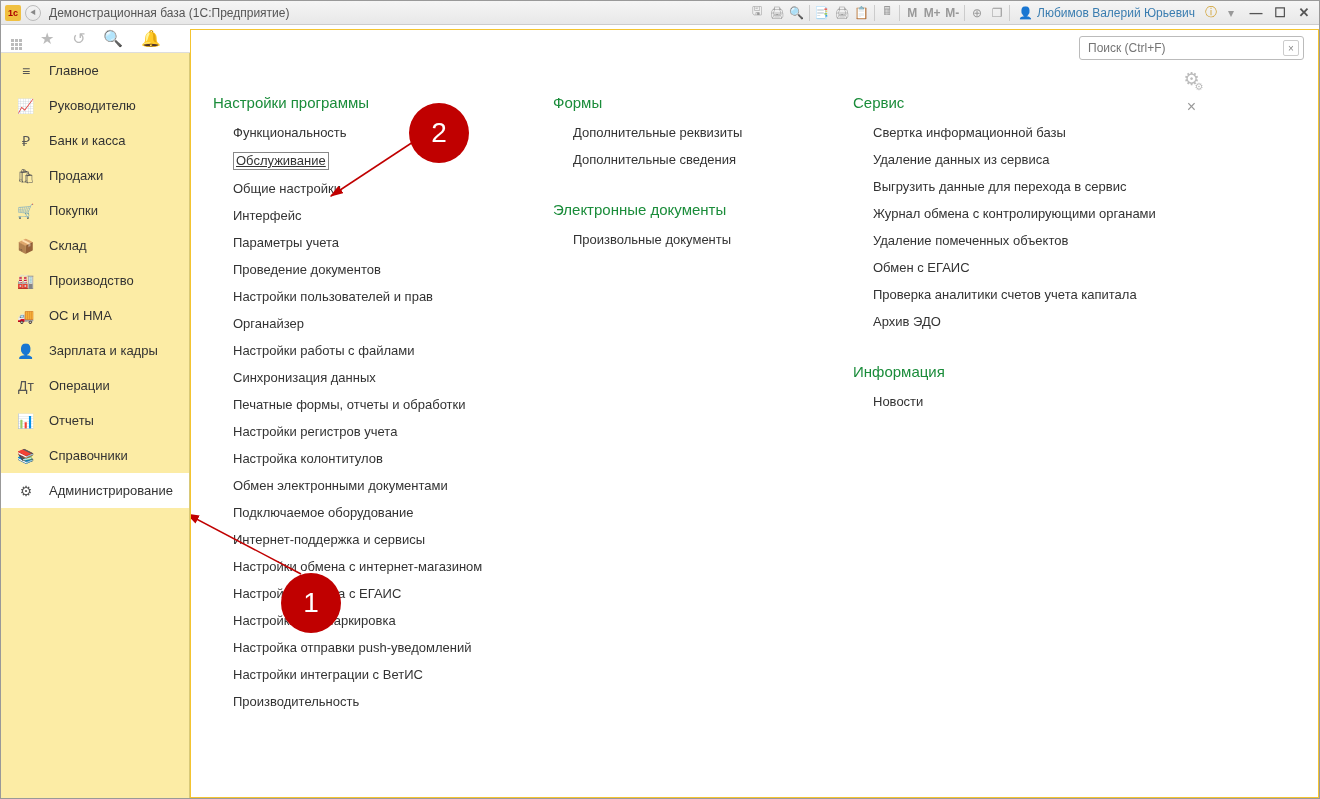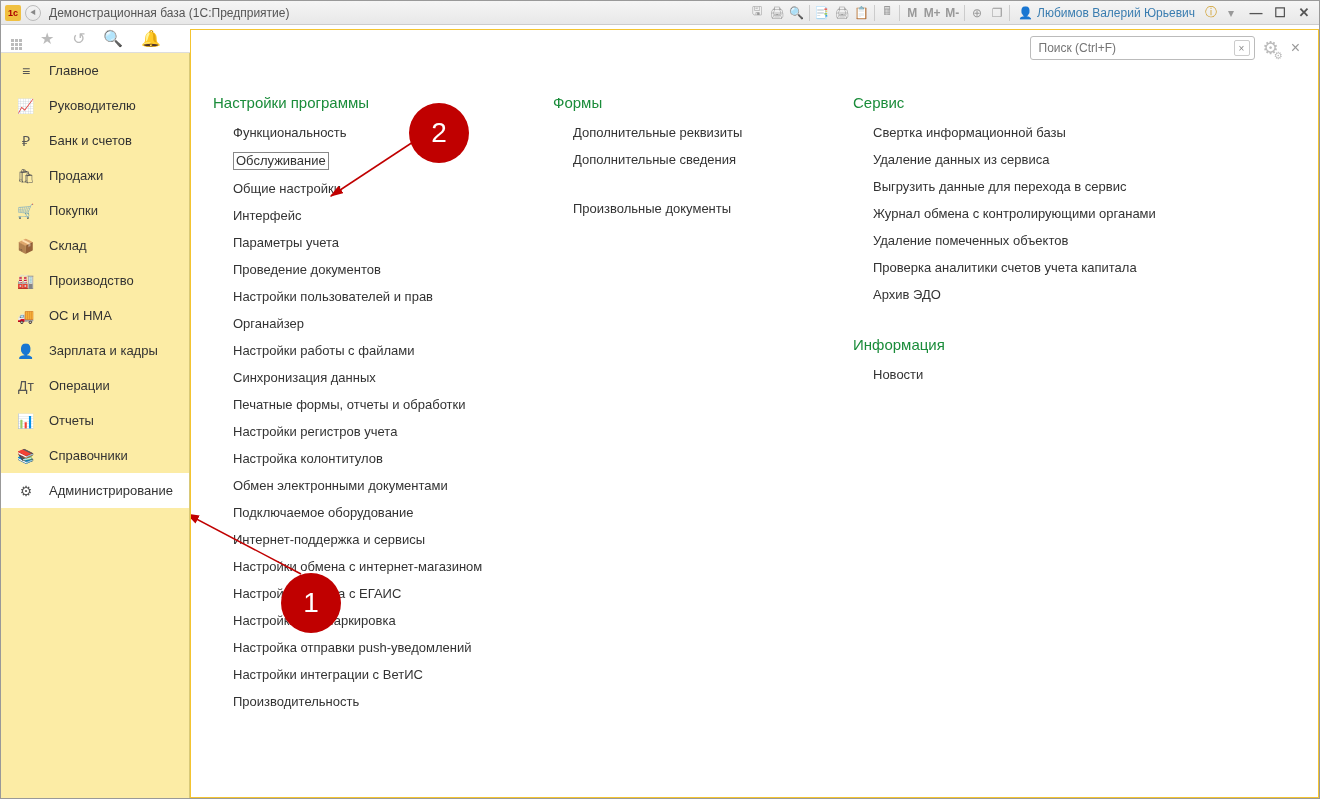--- a/index.html
+++ b/index.html
@@ -26,33 +26,33 @@
 
   
   .sidebar { position:absolute; top:52px; left:0; width:189px; bottom:0; background:#fceca5; border-right:1px solid #d8c97a; }
   .side-item { display:flex; align-items:center; height:35px; padding:0 10px 0 16px; gap:14px; cursor:pointer; color:#333; font-size:13px;}
   .side-item.active { background:#fff; }
   .side-icon { width:18px; height:18px; display:flex; align-items:center; justify-content:center; color:#555; font-size:14px;}
 
   
   .content { position:absolute; top:28px; left:189px; right:0; bottom:0; border:1px solid #f4c430; border-left:1px solid #f4c430; background:#fff; overflow:hidden;}
   .content-inner { position:absolute; top:24px; left:0; right:0; bottom:0; padding: 40px 37px 20px 22px; }
-  .content-toolbar { position:absolute; top:6px; right:14px; display:flex; align-items:center; gap:8px;}
+  .content-toolbar { position:absolute; top:6px; right:14px; display:flex; align-items:center; gap:8px;flex-direction:column;}
   .search { width:225px; height:24px; border:1px solid #bbb; border-radius:3px; padding:0 24px 0 8px; font-size:12px; color:#888; position:relative;}
   .search input { border:none; outline:none; width:100%; height:100%; font-size:12px; background:transparent;}
   .search .clear { position:absolute; right:4px; top:3px; width:16px; height:16px; border:1px solid #ccc; border-radius:2px; display:flex; align-items:center; justify-content:center; font-size:10px; color:#888;}
   .gear-big { font-size:18px; color:#bbb; cursor:pointer; position:relative;}
   .gear-big::after { content:"⚙"; font-size:10px; position:absolute; right:-4px; bottom:-2px; color:#bbb;}
   .close-content { font-size:16px; color:#999; cursor:pointer; padding:0 4px;}
 
   .columns { display:flex; gap:40px; align-items:flex-start;}
   .col { min-width:260px; }
   .section-title { color:#1a8c3a; font-size:15px; margin-bottom:14px; }
   .link { display:block; color:#333; font-size:13px; margin-bottom:11px; cursor:pointer; line-height:16px;}
-  .link.boxed { border:1px solid #888; padding:0 2px; display:inline-block;}
+  .link.boxed { border:1px solid #888; padding:0 2px; display:inline-block;text-decoration:underline;}
 
   
   .circ { position:absolute; width:60px; height:60px; background:#c00000; color:#fff; font-size:28px; font-weight:400; border-radius:50%; display:flex; align-items:center; justify-content:center; z-index:50; font-family:Arial;}
   svg.overlay { position:absolute; top:0; left:0; pointer-events:none; z-index:49;}
 </style>
 </head>
 <body>
 
 <div class="titlebar">
   <div class="logo">1c</div>
@@ -111,21 +111,21 @@
     <div class="side-item">
       <span class="side-icon">≡</span>
       <span>Главное</span>
     </div>
     <div class="side-item">
       <span class="side-icon">📈</span>
       <span>Руководителю</span>
     </div>
     <div class="side-item">
       <span class="side-icon">₽</span>
-      <span>Банк и счетов</span>
+      <span>Банк и касса</span>
     </div>
     <div class="side-item">
       <span class="side-icon">🛍</span>
       <span>Продажи</span>
     </div>
     <div class="side-item">
       <span class="side-icon">🛒</span>
       <span>Покупки</span>
     </div>
     <div class="side-item">
@@ -183,34 +183,36 @@
         <div class="col" style="width: 220px;">
           <div>
             <div class="section-title">Формы</div>
             <div style="padding-left: 20px;">
               <a class="link">Дополнительные реквизиты</a>
               <a class="link">Дополнительные сведения</a>
             </div>
           </div>
           <div style="height: 22px;"></div>
           <div>
+            <div class="section-title">Электронные документы</div>
             <div style="padding-left: 20px;">
               <a class="link">Произвольные документы</a>
             </div>
           </div>
         </div>
         <div class="col" style="width: 310px;">
           <div>
             <div class="section-title">Сервис</div>
             <div style="padding-left: 20px;">
               <a class="link">Свертка информационной базы</a>
               <a class="link">Удаление данных из сервиса</a>
               <a class="link">Выгрузить данные для перехода в сервис</a>
               <a class="link">Журнал обмена с контролирующими органами</a>
               <a class="link">Удаление помеченных объектов</a>
+              <a class="link">Обмен с ЕГАИС</a>
               <a class="link">Проверка аналитики счетов учета капитала</a>
               <a class="link">Архив ЭДО</a>
             </div>
           </div>
           <div style="height: 22px;"></div>
           <div>
             <div class="section-title">Информация</div>
             <div style="padding-left: 20px;">
               <a class="link">Новости</a>
             </div>

